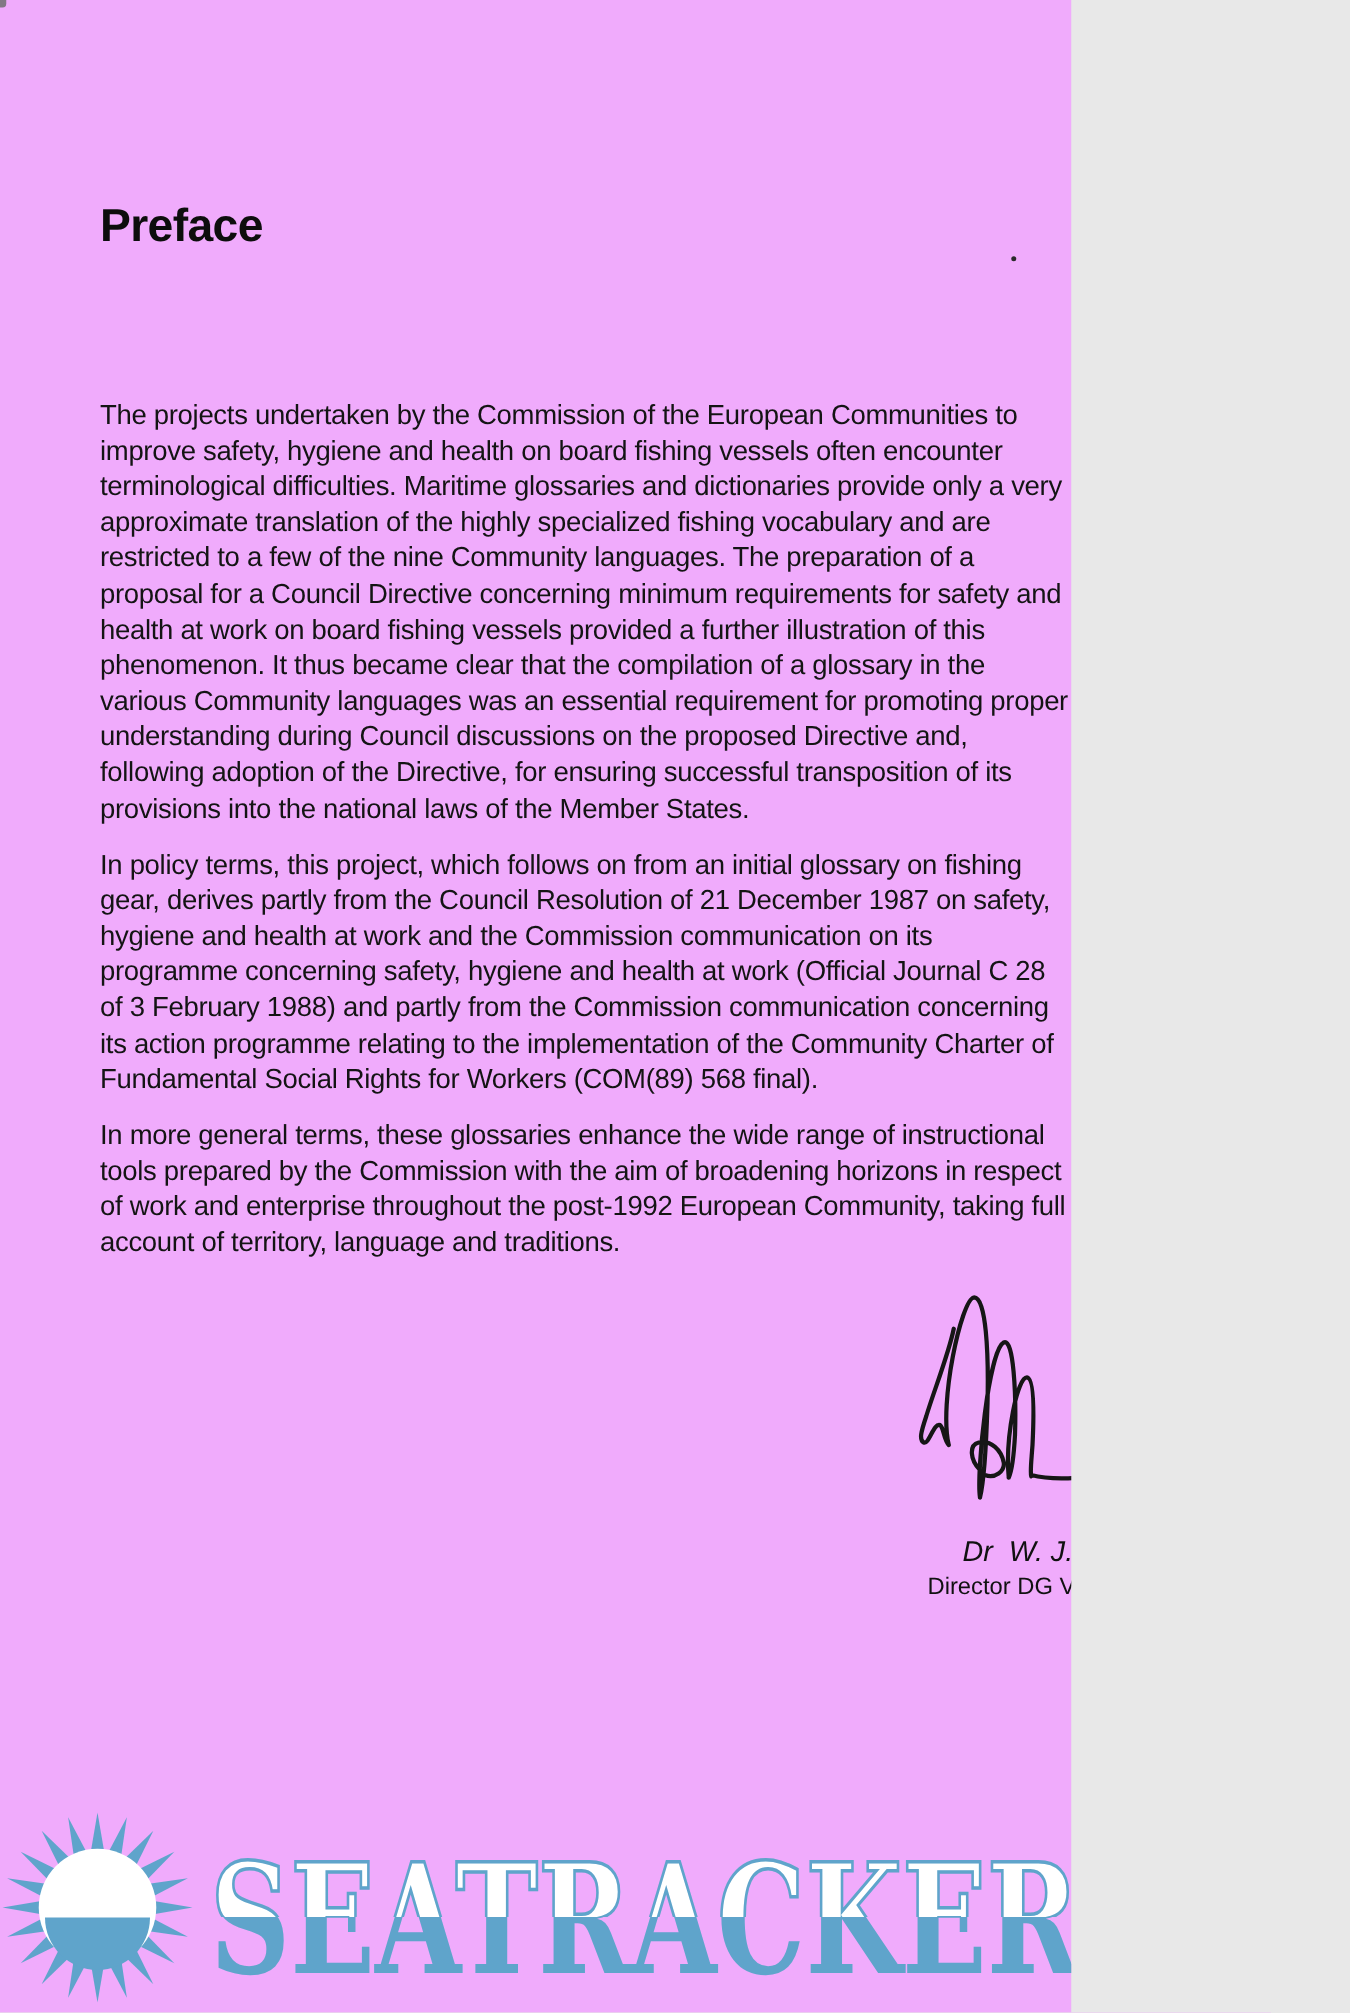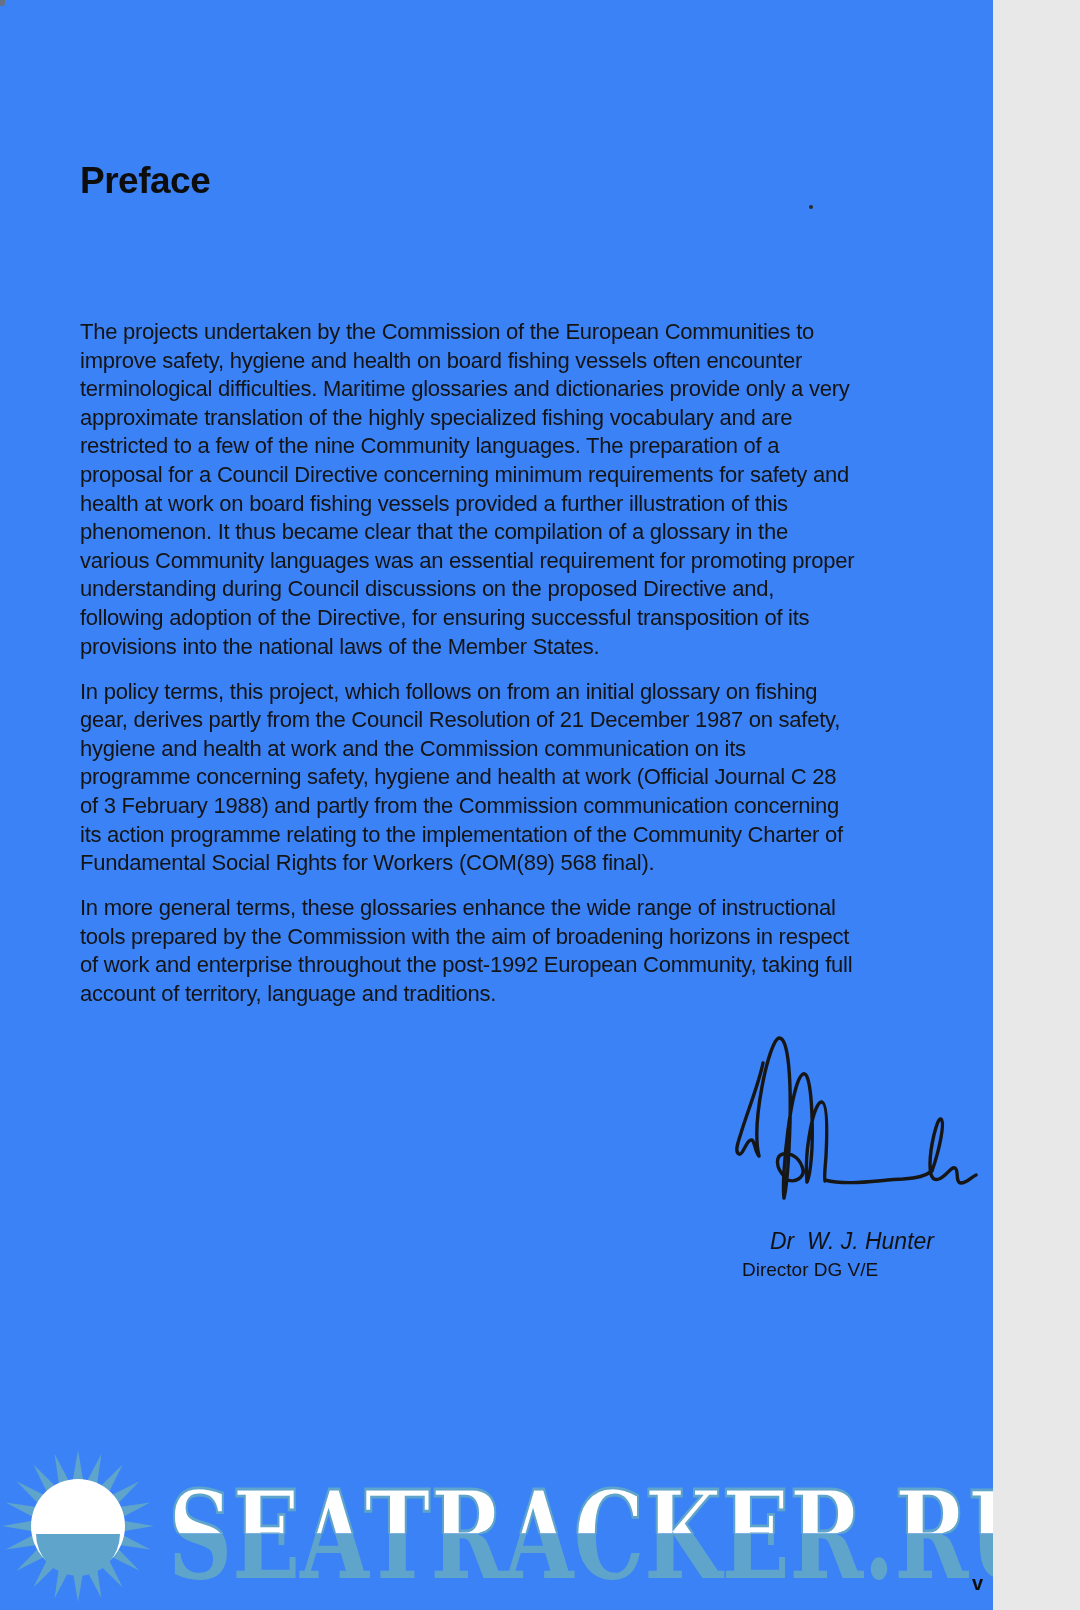--- a/index.html
+++ b/index.html
@@ -1,19 +1,19 @@
 <!DOCTYPE html>
 <html><head>
 <meta charset="utf-8">
 <style>
   html,body{margin:0;padding:0;background:#e8e8e8;}
   .page{
     position:relative;
-    width:993px;height:1610px;
-    background:#3b82f6;
+    width:857px;height:1610px;
+    background:#f0abfc;
     overflow:hidden;
     font-family:"Liberation Sans", sans-serif;
     color:#111;
   }
   .heading{
     position:absolute;left:80px;top:160px;margin:0;
     font-size:37px;font-weight:bold;letter-spacing:-0.5px;color:#0d0d0d;
   }
   .bodycol{
     position:absolute;left:80px;top:318px;width:965px;

